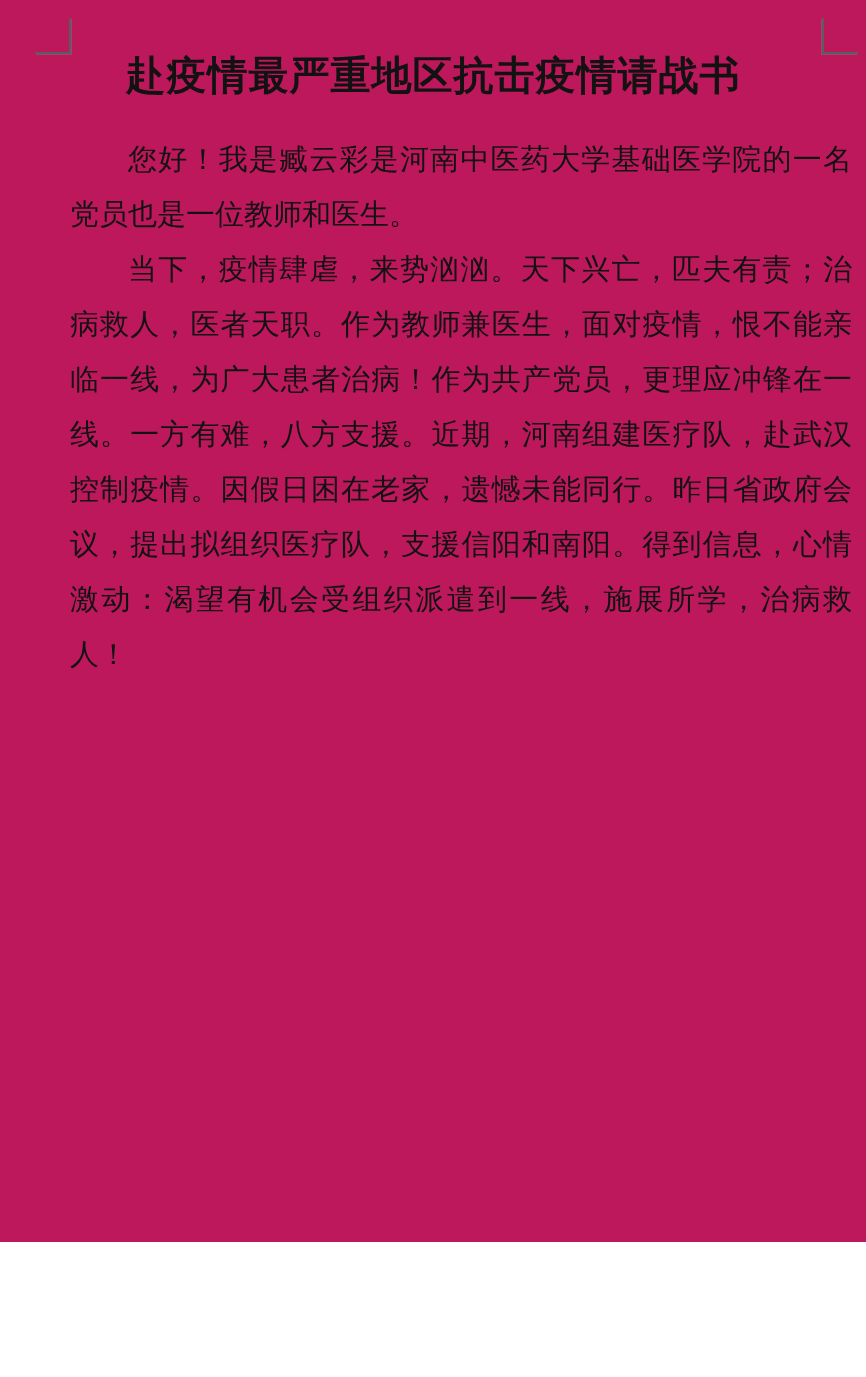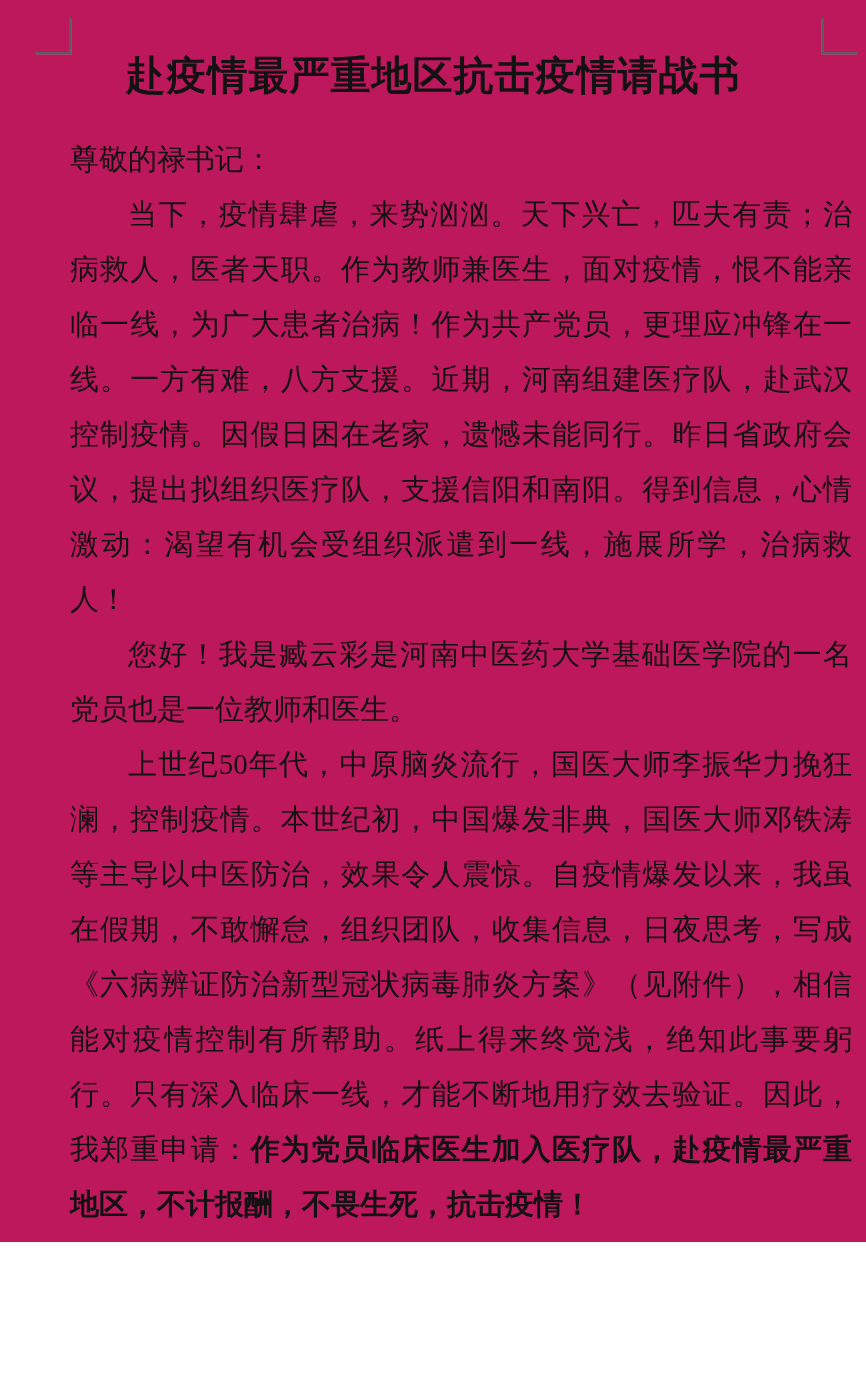--- a/index.html
+++ b/index.html
@@ -62,24 +62,22 @@
 
   <div class="crop tl"></div>
   <div class="crop tr"></div>
   <div class="crop bl"></div>
   <div class="crop br"></div>
 
   <h1 class="doc-title">赴疫情最严重地区抗击疫情请战书</h1>
 
   <div class="letter">
 
-    <p class="salutation">尊敬的禄书记：</p>
+
+    <p class="para">您好！我是臧云彩是河南中医药大学基础医学院的一名党员也是一位教师和医生。</p>
 
     <p class="para">当下，疫情肆虐，来势汹汹。天下兴亡，匹夫有责；治病救人，医者天职。作为教师兼医生，面对疫情，恨不能亲临一线，为广大患者治病！作为共产党员，更理应冲锋在一线。一方有难，八方支援。近期，河南组建医疗队，赴武汉控制疫情。因假日困在老家，遗憾未能同行。昨日省政府会议，提出拟组织医疗队，支援信阳和南阳。得到信息，心情激动：渴望有机会受组织派遣到一线，施展所学，治病救人！</p>
 
-    <p class="para">您好！我是臧云彩是河南中医药大学基础医学院的一名党员也是一位教师和医生。</p>
-
-    <p class="para"><span>上世纪50年代，中原脑炎流行，国医大师李振华力挽狂澜，控制疫情。本世纪初，中国爆发非典，国医大师邓铁涛等主导以中医防治，效果令人震惊。自疫情爆发以来，我虽在假期，不敢懈怠，组织团队，收集信息，日夜思考，写成《六病辨证防治新型冠状病毒肺炎方案》（见附件），相信能对疫情控制有所帮助。纸上得来终觉浅，绝知此事要躬行。只有深入临床一线，才能不断地用疗效去验证。因此，我郑重申请：</span><span class="bold-claim">作为党员临床医生加入医疗队，赴疫情最严重地区，不计报酬，不畏生死，抗击疫情！</span></p>
 
 
 
   </div>
 </div>
 
 </body></html>

